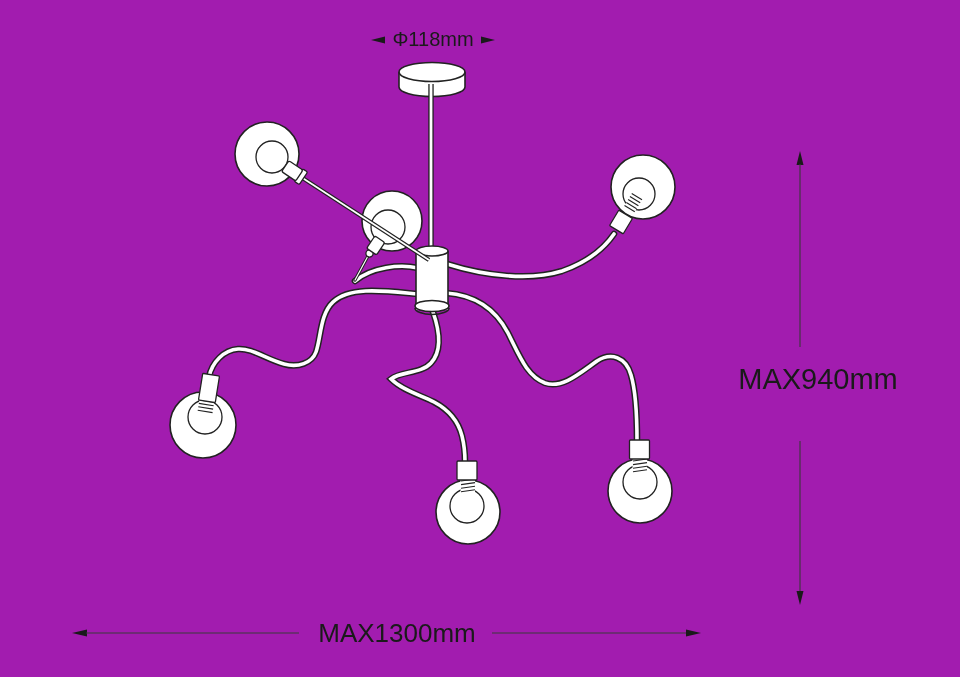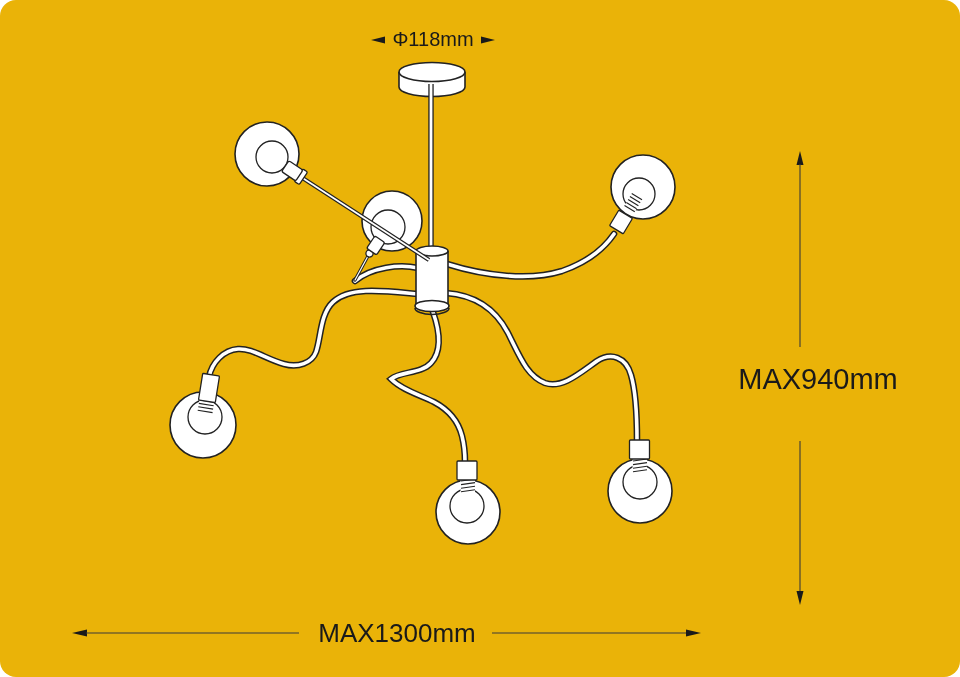--- a/index.html
+++ b/index.html
@@ -1,18 +1,18 @@
 <!DOCTYPE html>
 <html><head>
 <meta charset="utf-8">
 <style>
   html,body{margin:0;padding:0;background:#fff;}
   .stage{
-    position:relative;width:960px;height:677px;background:#eab308;
-    font-family:"Liberation Sans", sans-serif;overflow:hidden;border-radius:16px;
+    position:relative;width:960px;height:677px;background:#a21caf;
+    font-family:"Liberation Sans", sans-serif;overflow:hidden;
   }
   svg text{fill:#1a1a1a;}
   .dim-label{font-family:"Liberation Sans", sans-serif;}
   .outline{fill:#ffffff;stroke:#222;stroke-width:1.6;}
   .stroke-only{fill:none;stroke:#222;stroke-width:1.6;}
   .thin{stroke-width:1.3;}
   .tube-o{fill:none;stroke:#222;stroke-width:6.6;stroke-linecap:round;}
   .tube-i{fill:none;stroke:#fff;stroke-width:3.6;stroke-linecap:round;}
   .rod-o{fill:none;stroke:#222;stroke-width:4.2;stroke-linecap:butt;}
   .rod-i{fill:none;stroke:#fff;stroke-width:1.8;stroke-linecap:butt;}

